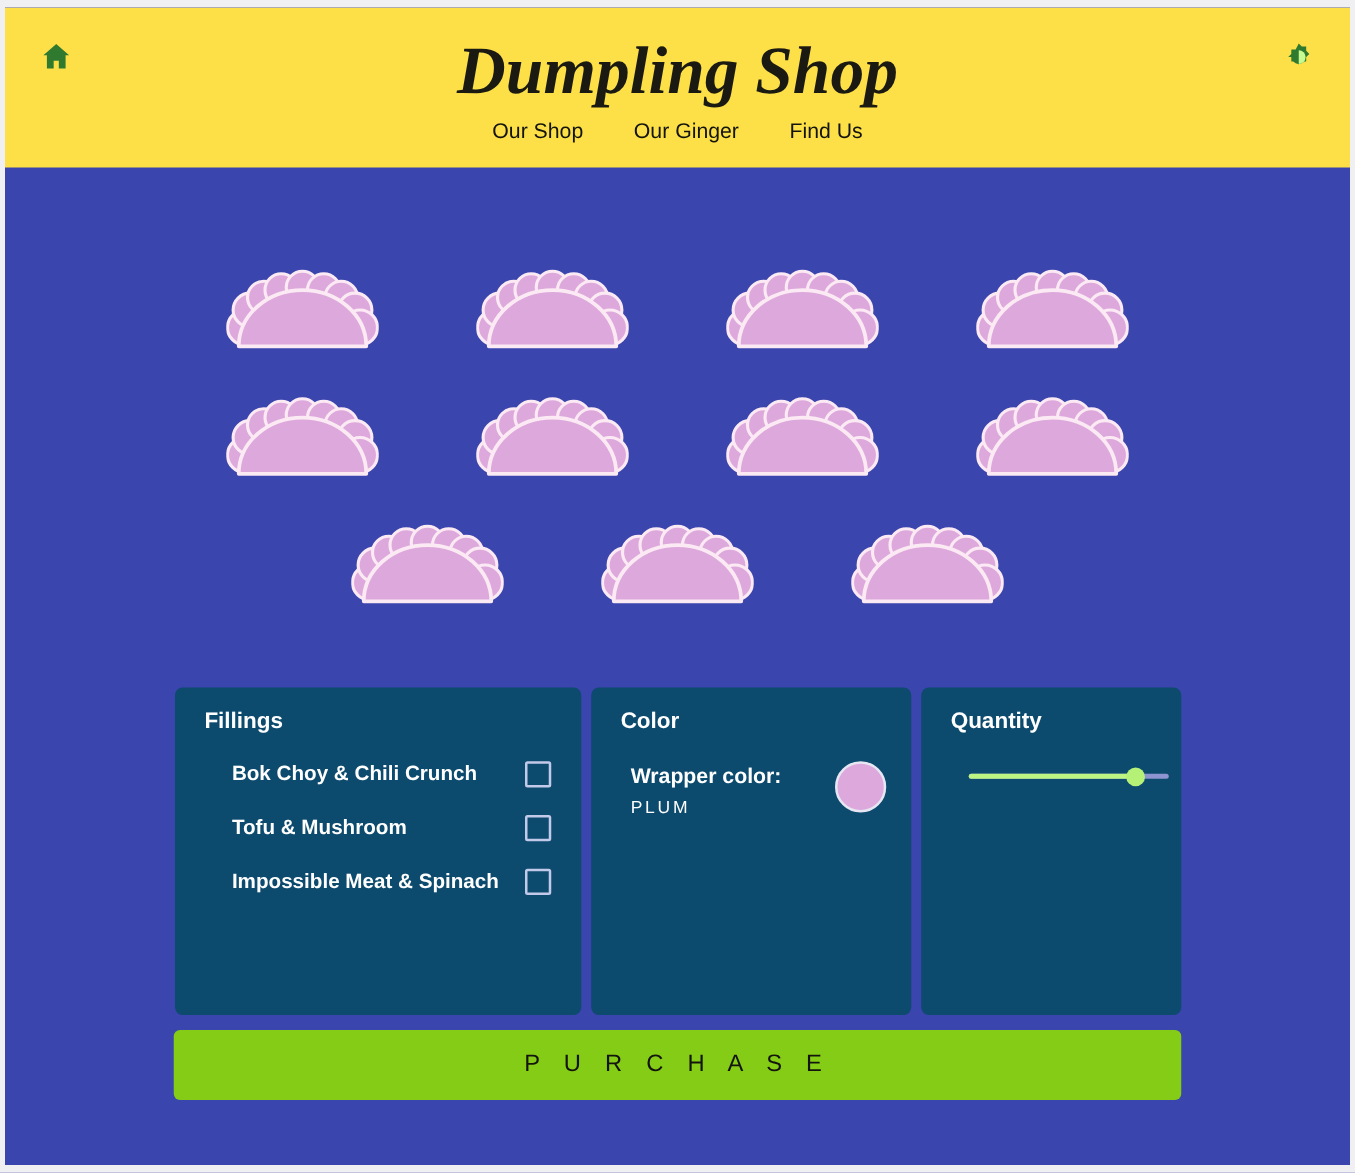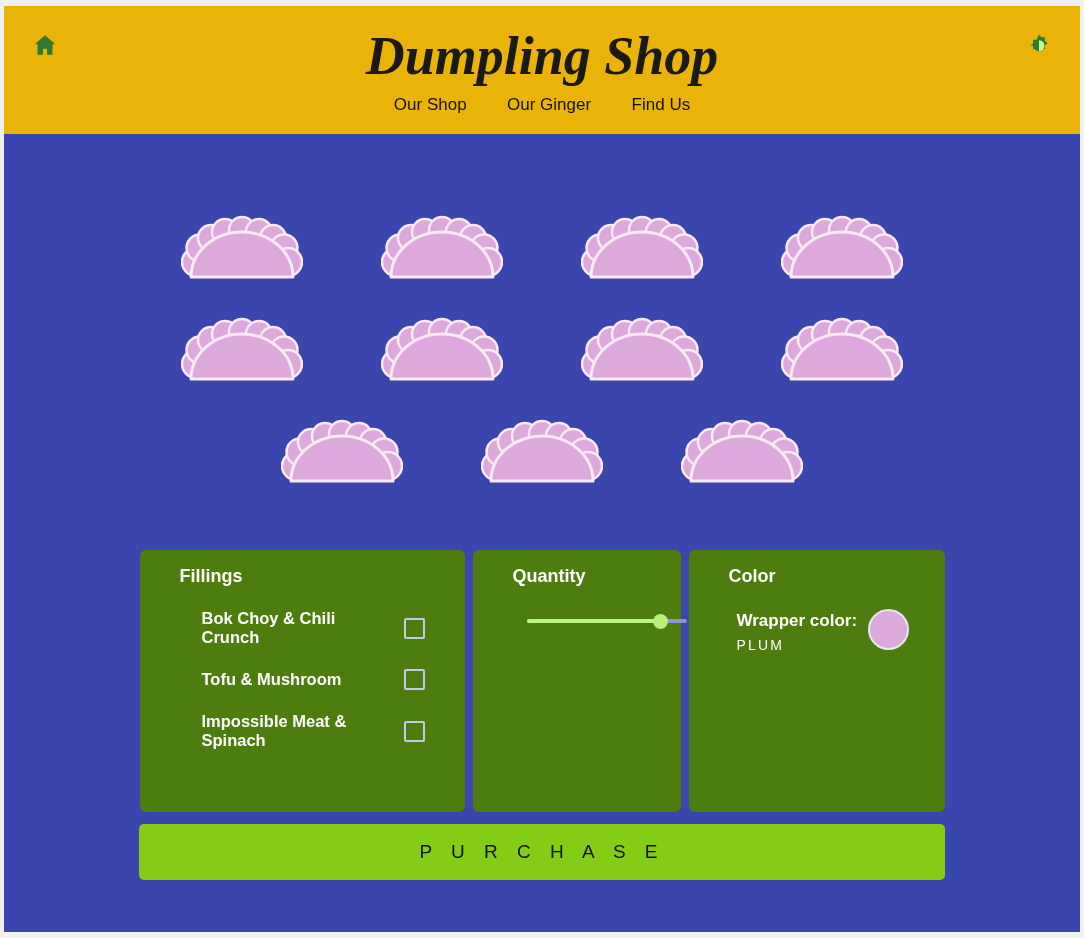--- a/index.html
+++ b/index.html
@@ -21,21 +21,21 @@
     height: 926px;
     background: #3a45ad;
     overflow: hidden;
   }
 
   
   .site-header {
     position: relative;
     width: 100%;
     height: 128px;
-    background: #eab308;
+    background: #fde047;
     box-sizing: border-box;
   }
   .home-icon {
     position: absolute;
     left: 28px;
     top: 26px;
     width: 26px;
     height: 26px;
     cursor: pointer;
   }
@@ -93,24 +93,24 @@
   }
 
   
   .panels {
     display: flex;
     justify-content: center;
     gap: 8px;
     padding: 0 0;
   }
   .panel {
-    background: #4d7c0f;
+    background: #0c4a6e;
     border-radius: 6px;
     box-sizing: border-box;
-    padding: 16px 30px;
+    padding: 16px 14px;
     color: #ffffff;
   }
   .panel-fillings { width: 325px; height: 262px; }
   .panel-quantity { width: 208px; height: 262px; }
   .panel-color    { width: 256px; height: 262px; }
 
   .panel-title {
     font-size: 18px;
     font-weight: bold;
     margin: 0 0 22px 10px;
@@ -454,38 +454,38 @@
         <span class="checkbox"></span>
       </div>
 
 
       <div class="filling-row">
         <span class="filling-label">Impossible Meat &amp; Spinach</span>
         <span class="checkbox"></span>
       </div>
     </div>
 
+    <div class="panel panel-color">
+      <div class="panel-title">Color</div>
+      <div class="color-row">
+        <span class="color-text">
+          <span class="wrapper-color-label">Wrapper color:</span>
+          <span class="wrapper-color-value">PLUM</span>
+        </span>
+        <span class="color-swatch" id="color-swatch" style="background: rgb(221, 168, 220);"></span>
+      </div>
+    </div>
+
     <div class="panel panel-quantity">
       <div class="panel-title">Quantity</div>
       <div class="slider-wrap">
         <div class="slider-track"></div>
         <div class="slider-fill" id="slider-fill" style="width: 134.4px;"></div>
         <div class="slider-thumb" id="slider-thumb" style="left: 126.9px;"></div>
       </div>
     </div>
-
-    <div class="panel panel-color">
-      <div class="panel-title">Color</div>
-      <div class="color-row">
-        <span class="color-text">
-          <span class="wrapper-color-label">Wrapper color:</span>
-          <span class="wrapper-color-value">PLUM</span>
-        </span>
-        <span class="color-swatch" id="color-swatch" style="background: rgb(221, 168, 220);"></span>
-      </div>
-    </div>
   </section>
 
   <div class="purchase-wrap">
     <button class="purchase-button">P U R C H A S E</button>
   </div>
 
 </div>
 
 </body></html>

